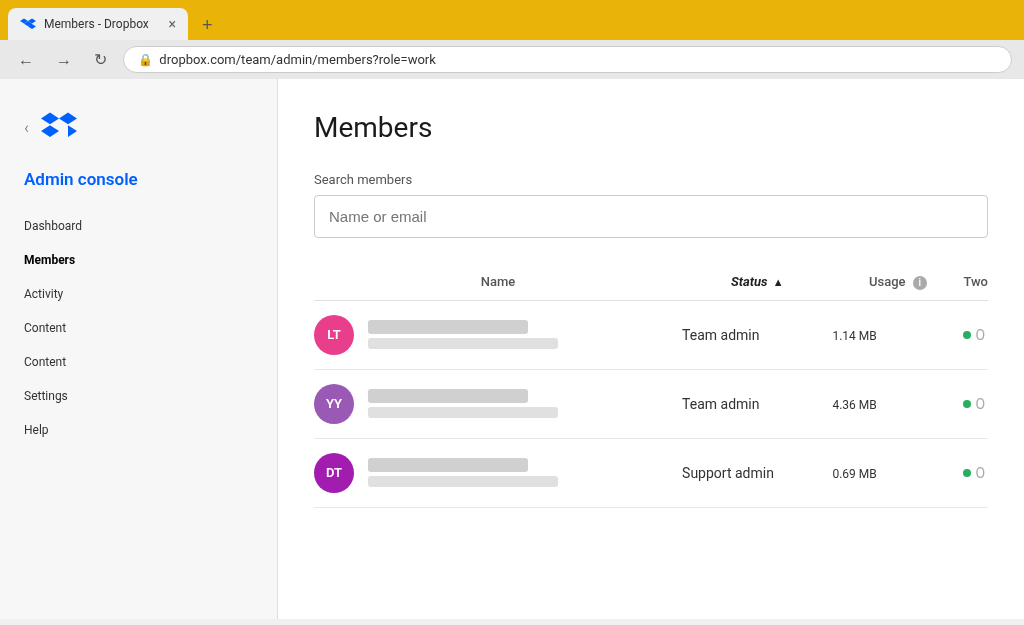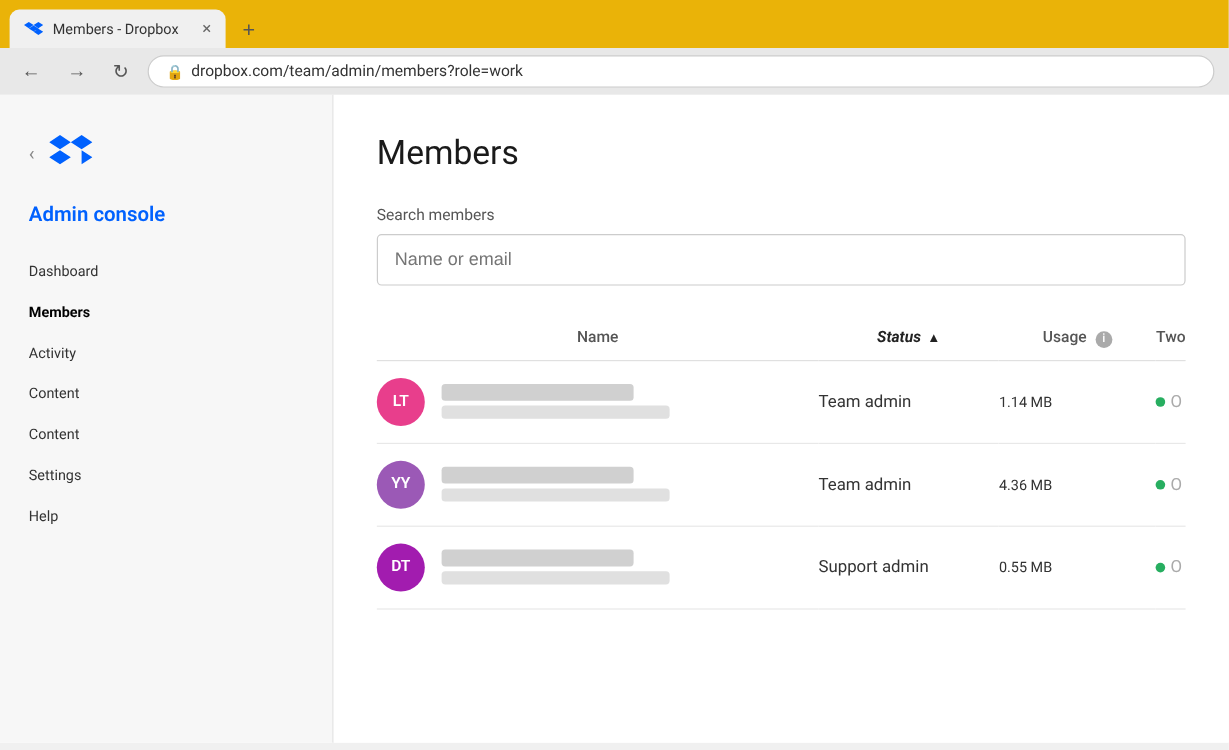--- a/index.html
+++ b/index.html
@@ -425,21 +425,21 @@
               <div class="member-info">
                 <div class="member-name-blur"></div>
                 <div class="member-email-blur"></div>
               </div>
             </div>
           </td>
           <td>
             <span class="status-text">Support admin</span>
           </td>
           <td>
-            <span class="usage-text">0.55 MB</span>
+            <span class="usage-text">0.69 MB</span>
           </td>
           <td>
             <div class="two-cell">
               <span class="dot-active"></span>
               <span>O</span>
             </div>
           </td>
         </tr>
       </tbody>
     </table>

